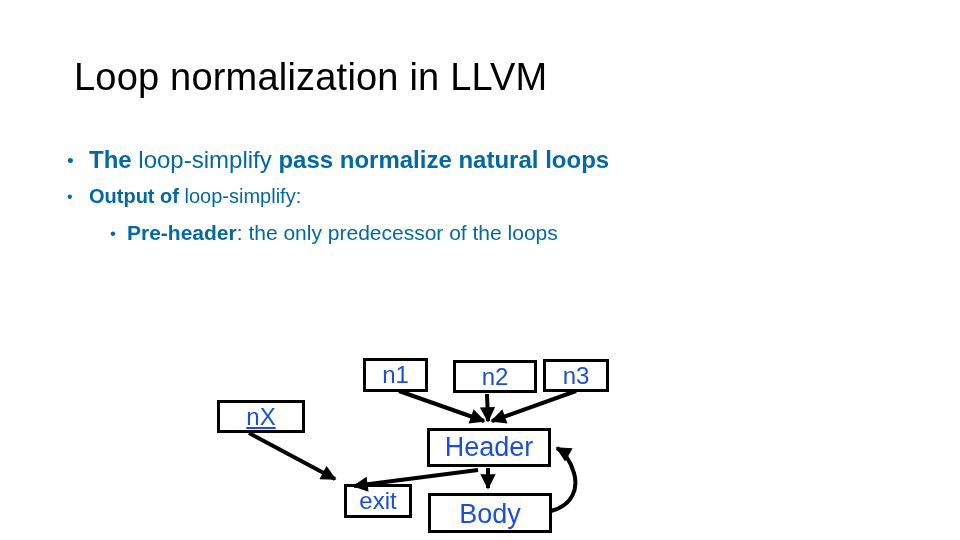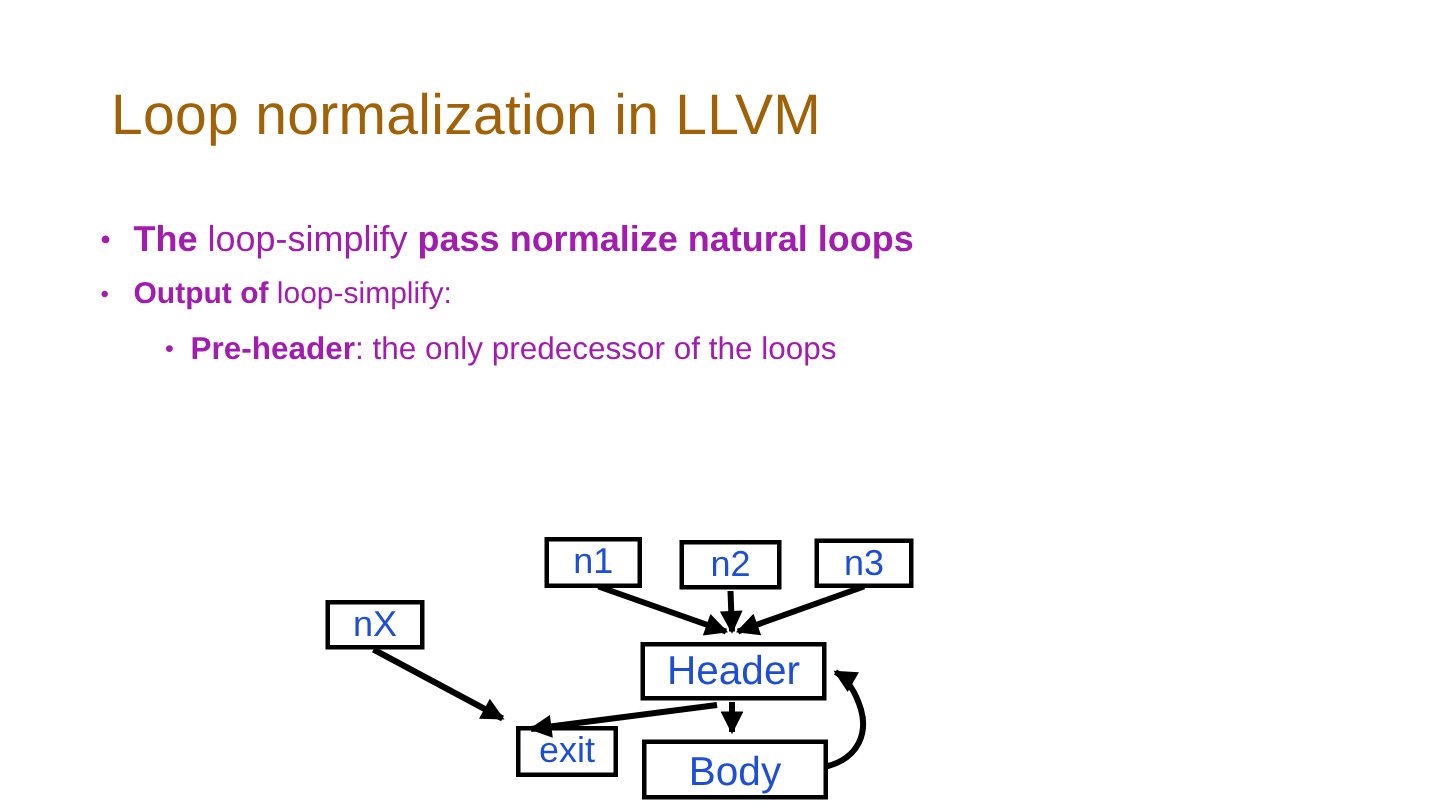--- a/index.html
+++ b/index.html
@@ -2,40 +2,40 @@
 <html><head>
 <meta charset="utf-8">
 <style>
   html,body{margin:0;padding:0;background:#888;}
   .slide{
     position:relative;width:960px;height:540px;background:#ffffff;
     font-family:"Liberation Sans",sans-serif;color:#000;overflow:hidden;
   }
   .title{
     position:absolute;left:74px;top:56px;font-size:38px;font-weight:400;
-    letter-spacing:0.2px;color:#a16207;white-space:nowrap;
+    letter-spacing:0.2px;color:#000000;white-space:nowrap;
   }
-  .bullet{position:absolute;white-space:nowrap;color:#a21caf;}
+  .bullet{position:absolute;white-space:nowrap;color:#0369a1;}
   .b1{left:67px;top:146px;font-size:24px;}
   .b2{left:67px;top:185px;font-size:20px;}
   .b3{left:110px;top:221px;font-size:21px;}
   .dot{display:inline-block;width:22px;font-size:0.8em;vertical-align:1px;}
   .b3 .dot{width:17px;}
   .r-med{font-weight:700;}
   .r-light{font-weight:400;}
   .r-bold{font-weight:700;}
   .node{
     position:absolute;box-sizing:border-box;border:3px solid #000;background:#fff;
     display:flex;align-items:center;justify-content:center;
     font-size:24px;color:#1d4ed8;z-index:1;
   }
   .node-n1{left:363px;top:358px;width:65px;height:34px;}
-  .node-n2{left:453px;top:360px;width:68px;height:33px;}
+  .node-n2{left:453px;top:360px;width:84px;height:33px;}
   .node-n3{left:543px;top:359px;width:66px;height:33px;}
-  .node-nx{left:217px;top:400px;width:66px;height:33px;}
+  .node-nx{left:217px;top:400px;width:88px;height:33px;text-decoration:underline;}
   .node-header{left:427px;top:428px;width:124px;height:39px;font-size:27px;}
   .node-exit{left:309px;top:484px;width:68px;height:34px;margin-left:35px;}
   .node-body{left:428px;top:493px;width:124px;height:40px;font-size:27px;align-items:flex-end;}
   .edges{position:absolute;left:0;top:0;z-index:2;pointer-events:none;}
   .edge{stroke:#000;stroke-width:4;fill:none;}
 </style>
 </head>
 <body>
 
 <div class="slide">

